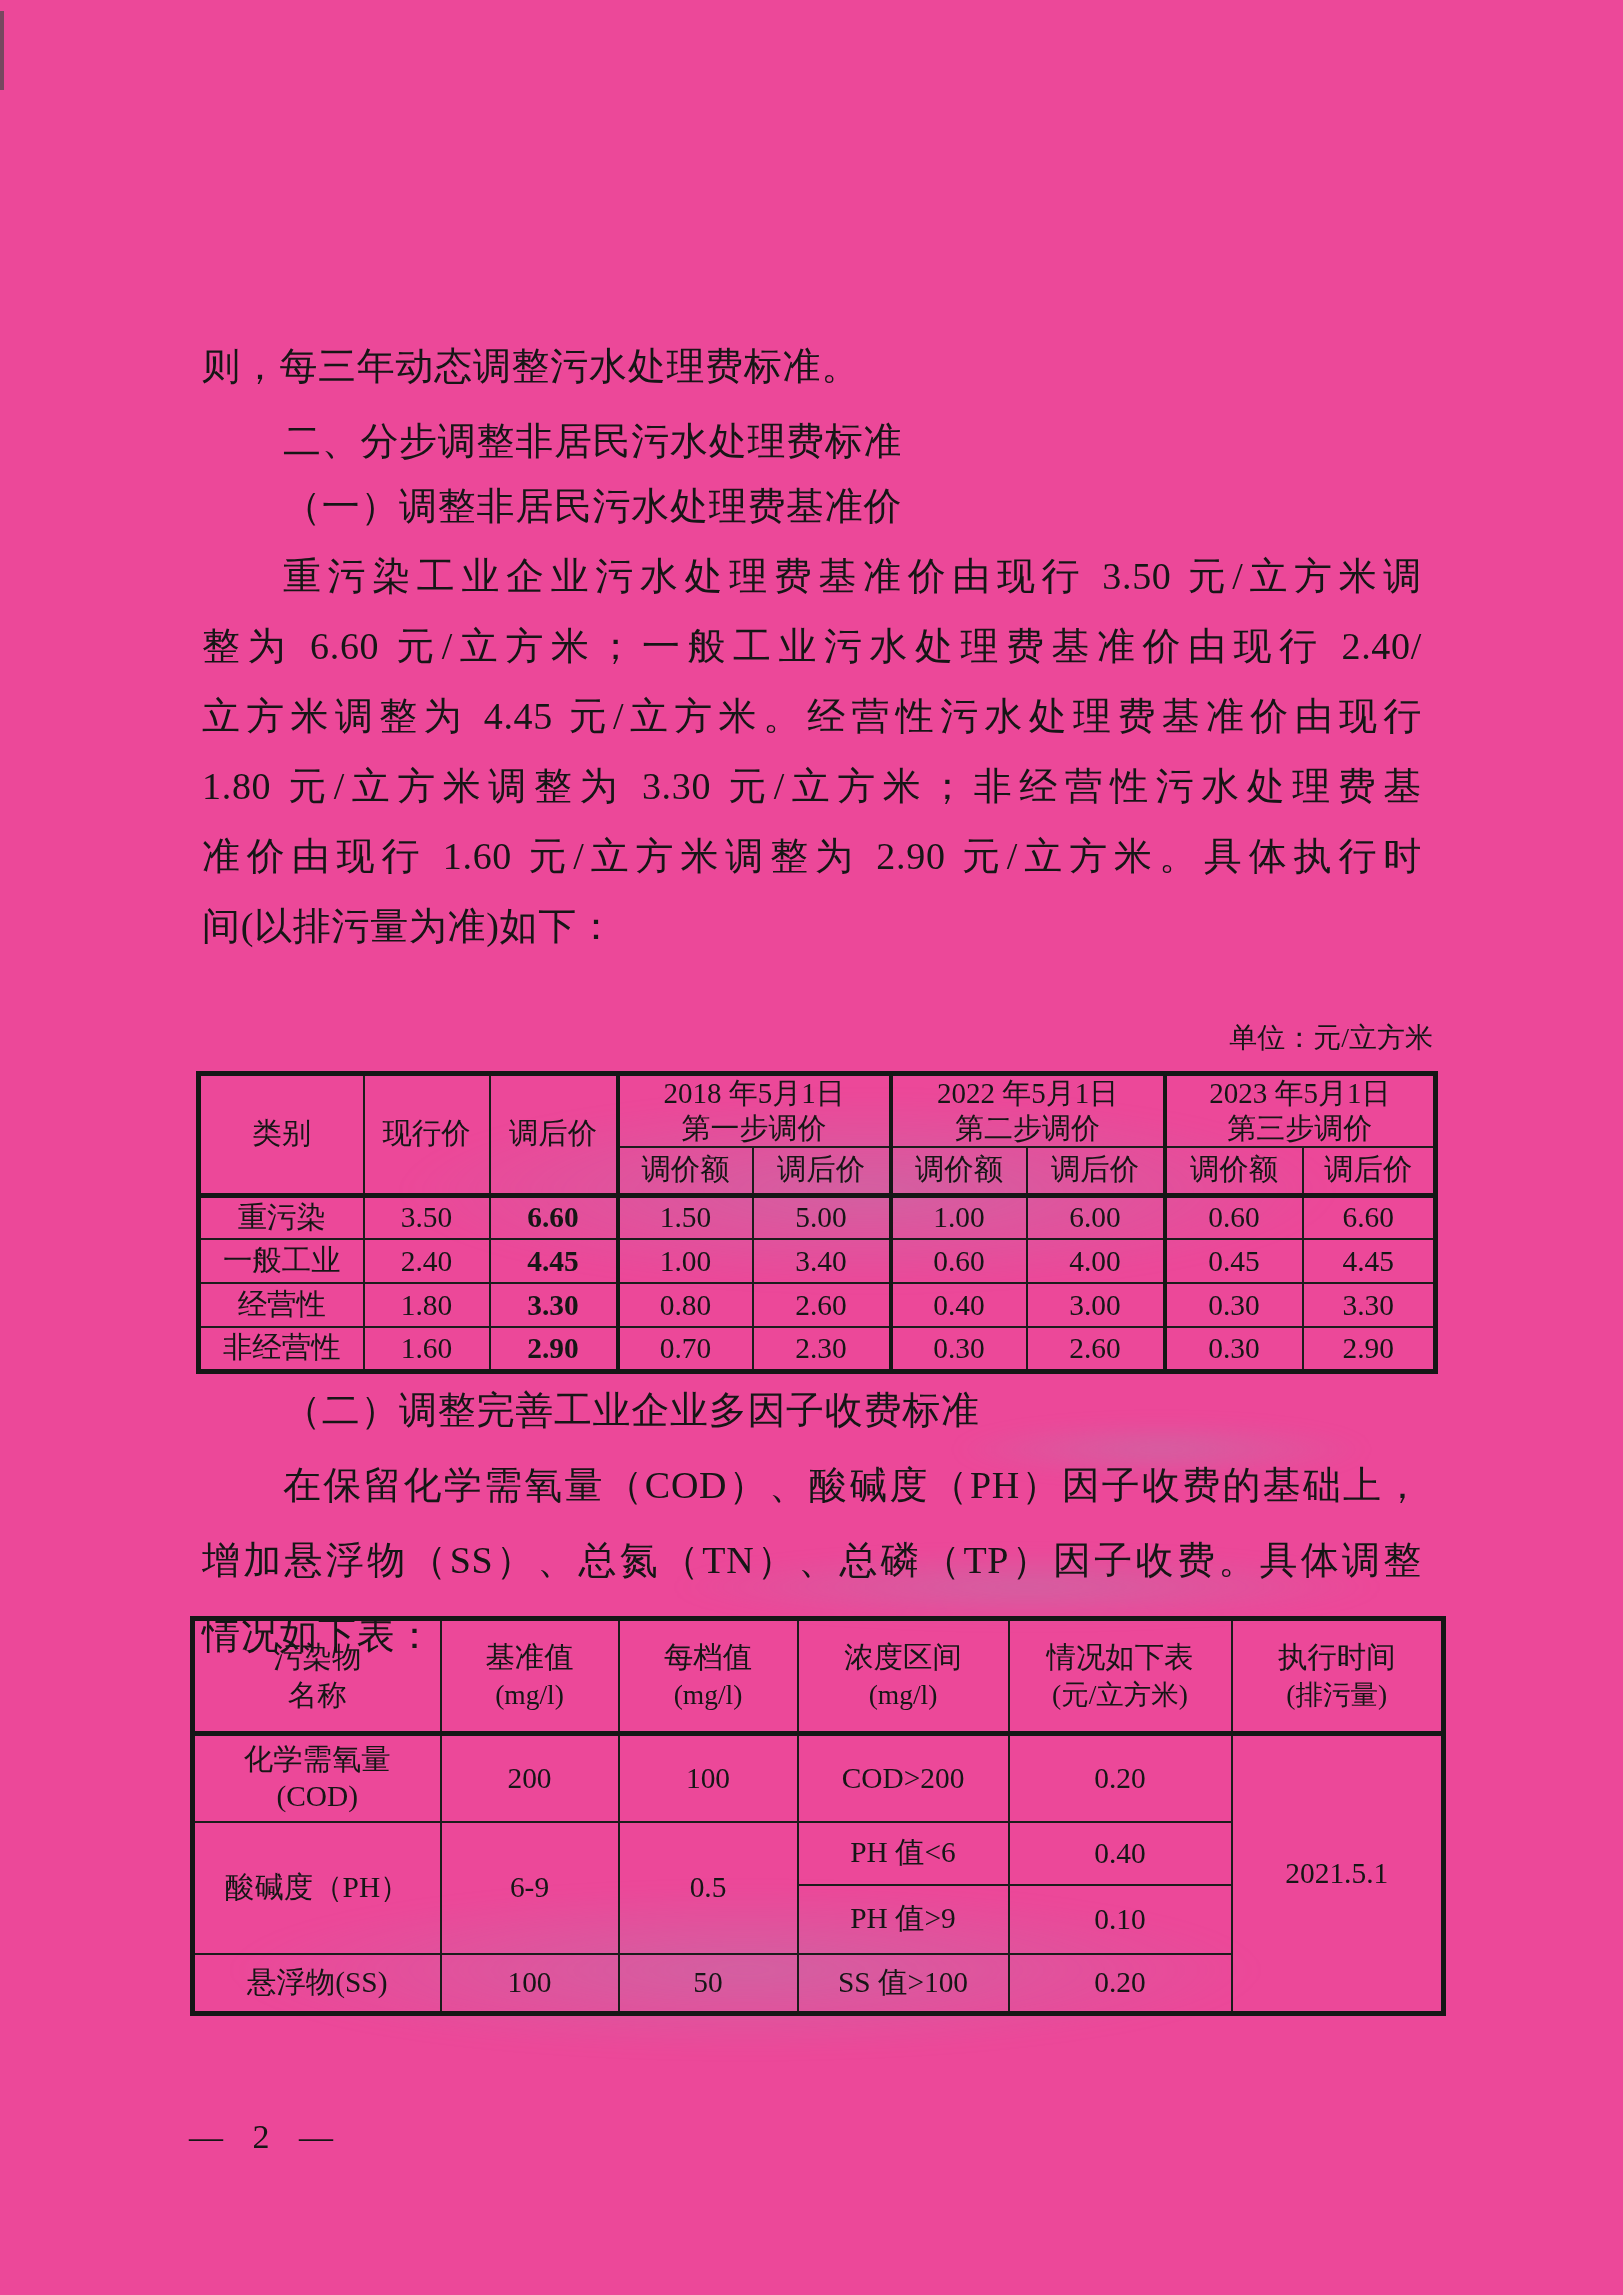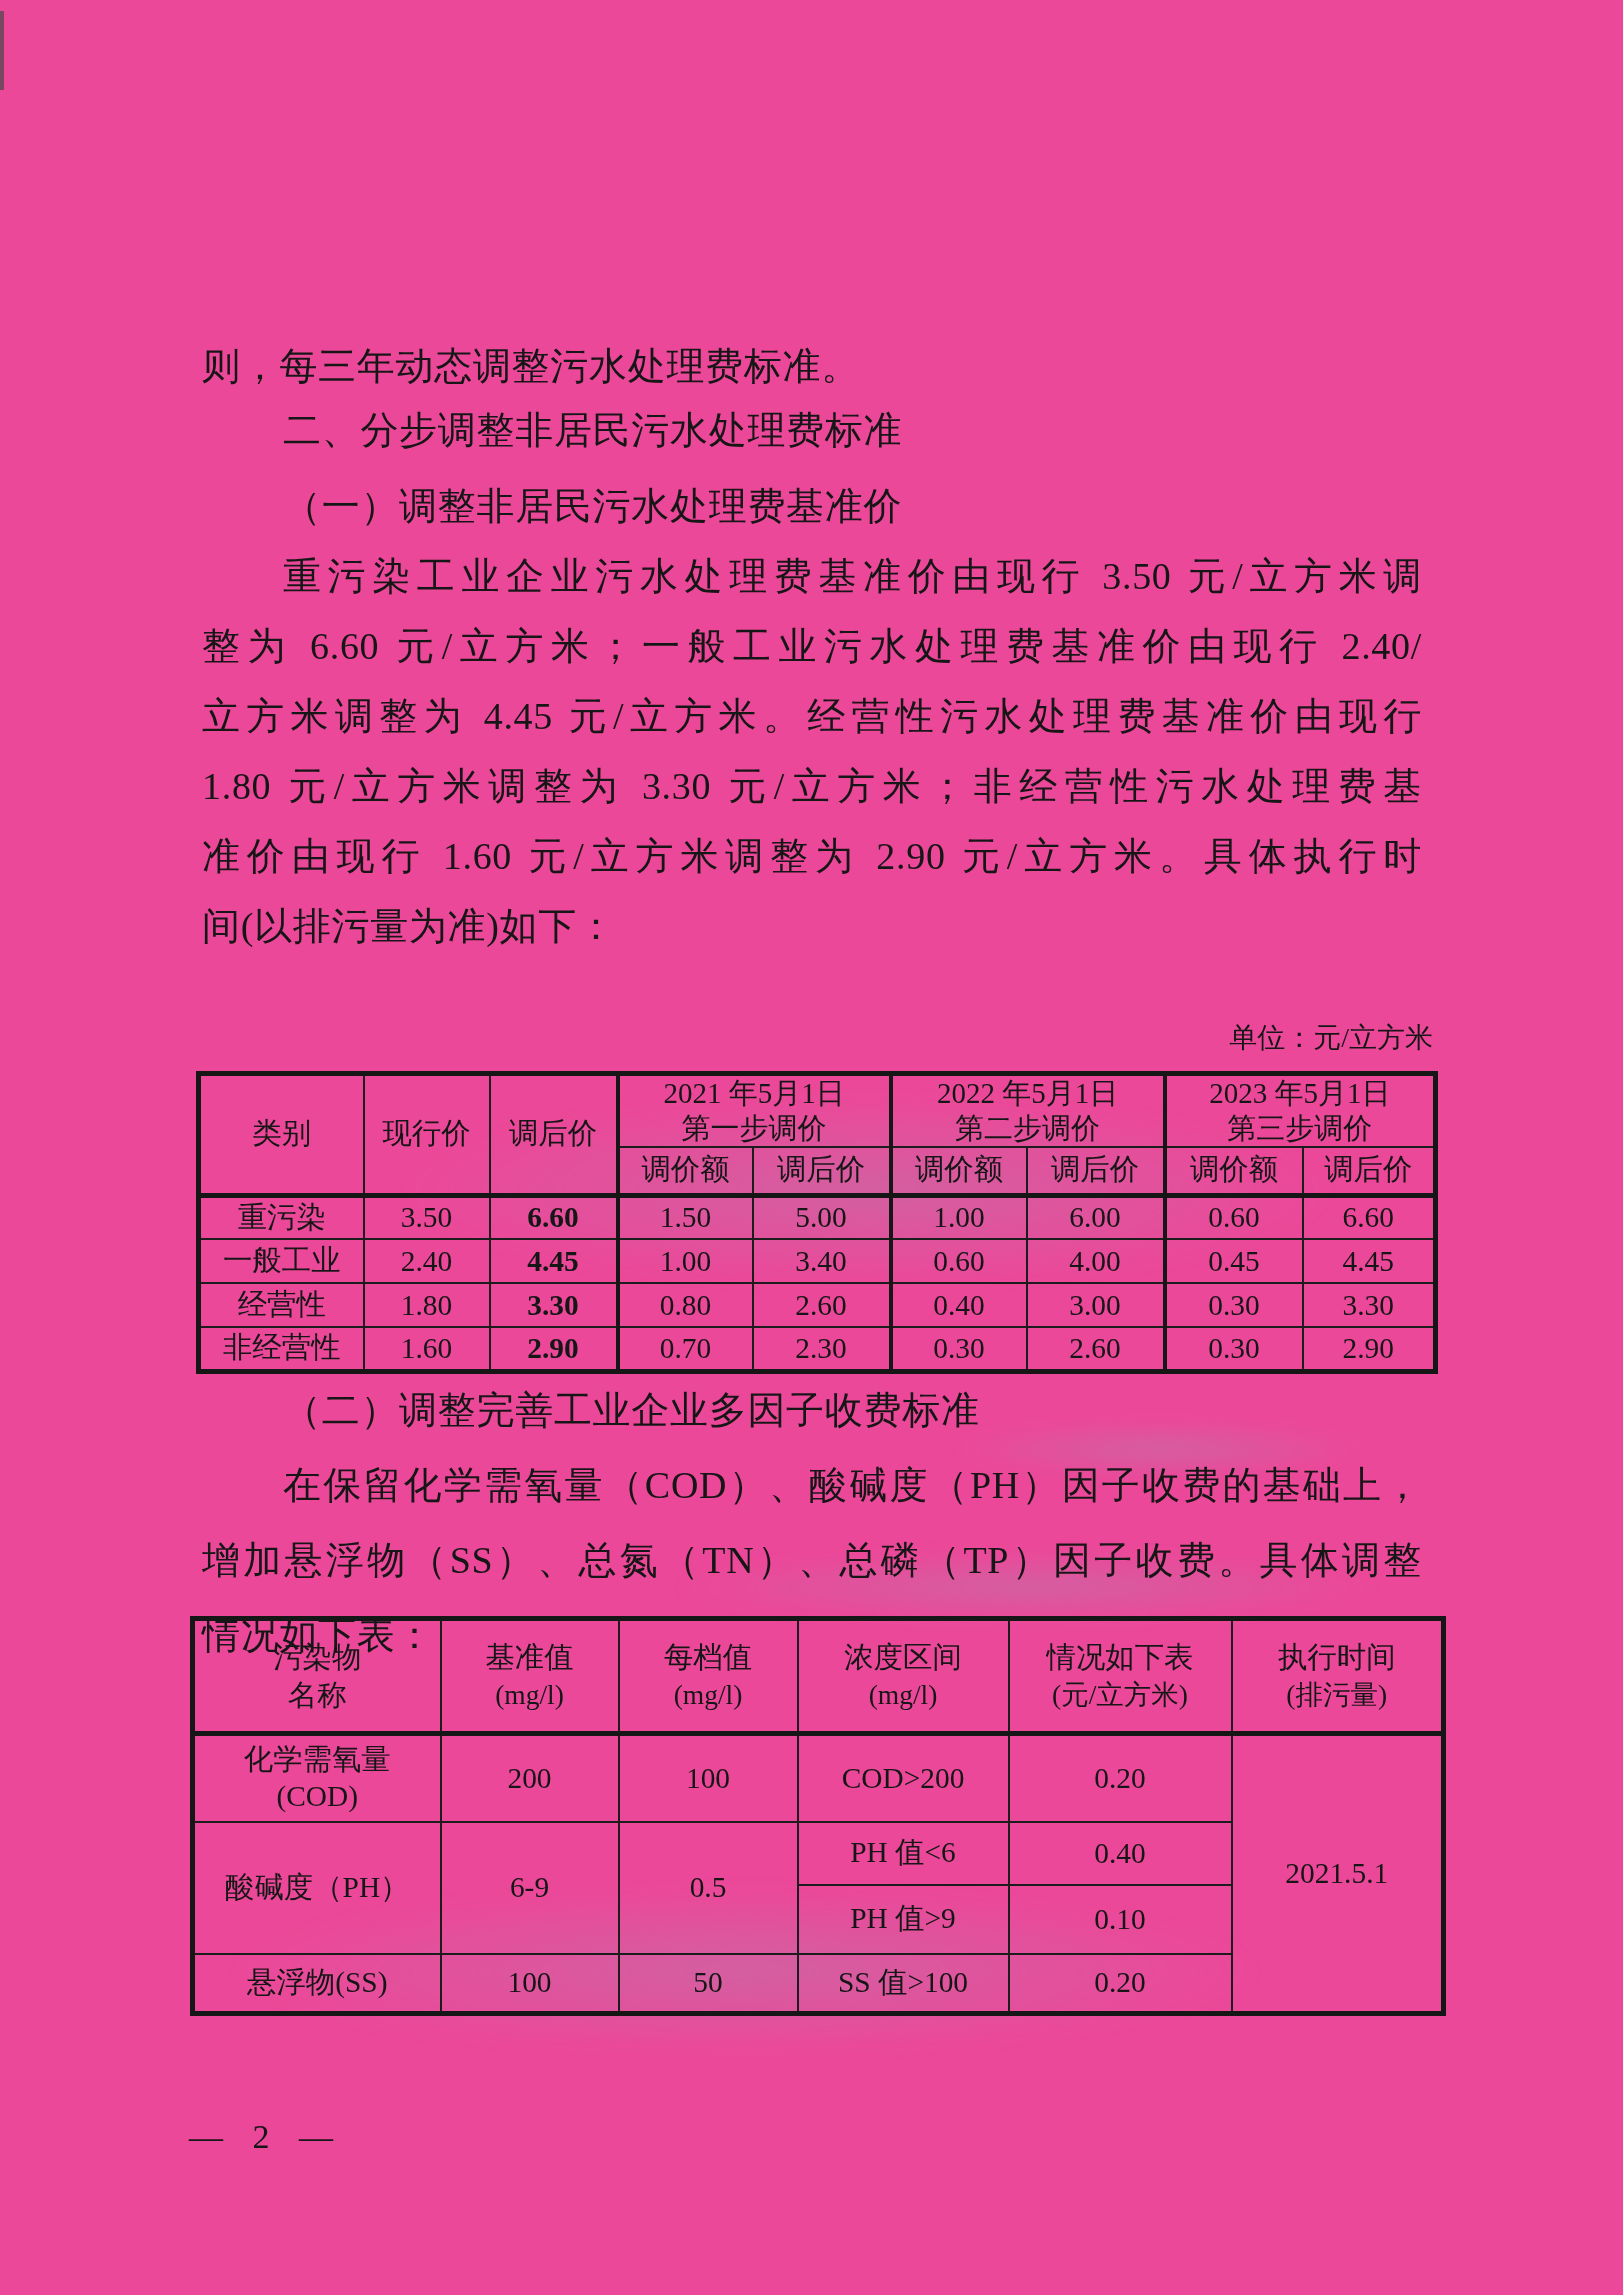--- a/index.html
+++ b/index.html
@@ -69,21 +69,21 @@
 
 <div class="page">
 
   <div class="edge-mark"></div>
   <div class="ghost" style="left:393px;top:1093px;width:949px;height:196px;"></div>
   <div class="ghost" style="left:667px;top:1551px;width:720px;height:72px;"></div>
   <div class="ghost" style="left:949px;top:1420px;width:425px;height:59px;"></div>
   <div class="ghost" style="left:222px;top:1885px;width:1047px;height:170px;"></div>
 
   <div class="bline" style="top:345px">则，每三年动态调整污水处理费标准。</div>
-  <div class="bline indent" style="top:409px">二、分步调整非居民污水处理费标准</div>
+  <div class="bline indent" style="top:420px">二、分步调整非居民污水处理费标准</div>
   <div class="bline indent" style="top:485px">（一）调整非居民污水处理费基准价</div>
   <div class="bline indent fill" style="top:555px">重污染工业企业污水处理费基准价由现行 3.50 元/立方米调</div>
   <div class="bline fill" style="top:625px">整为 6.60 元/立方米；一般工业污水处理费基准价由现行 2.40/</div>
   <div class="bline fill" style="top:695px">立方米调整为 4.45 元/立方米。经营性污水处理费基准价由现行</div>
   <div class="bline fill" style="top:765px">1.80 元/立方米调整为 3.30 元/立方米；非经营性污水处理费基</div>
   <div class="bline fill" style="top:835px">准价由现行 1.60 元/立方米调整为 2.90 元/立方米。具体执行时</div>
   <div class="bline" style="top:905px">间(以排污量为准)如下：</div>
 
   <div class="unit-note">单位：元/立方米</div>
 
@@ -98,21 +98,21 @@
       <col style="width:138px">
         <col style="width:138px">
         <col style="width:133px">
     </colgroup>
     <tbody>
       <tr class="h1">
         <td rowspan="2">类别</td>
         <td rowspan="2">现行价</td>
         <td rowspan="2">调后价</td>
         <td colspan="2" class="grp gsep">
-          <div>2021 年5月1日</div>
+          <div>2018 年5月1日</div>
           <div>第一步调价</div>
         </td>
         <td colspan="2" class="grp gsep">
           <div>2022 年5月1日</div>
           <div>第二步调价</div>
         </td>
         <td colspan="2" class="grp gsep">
           <div>2023 年5月1日</div>
           <div>第三步调价</div>
         </td>

